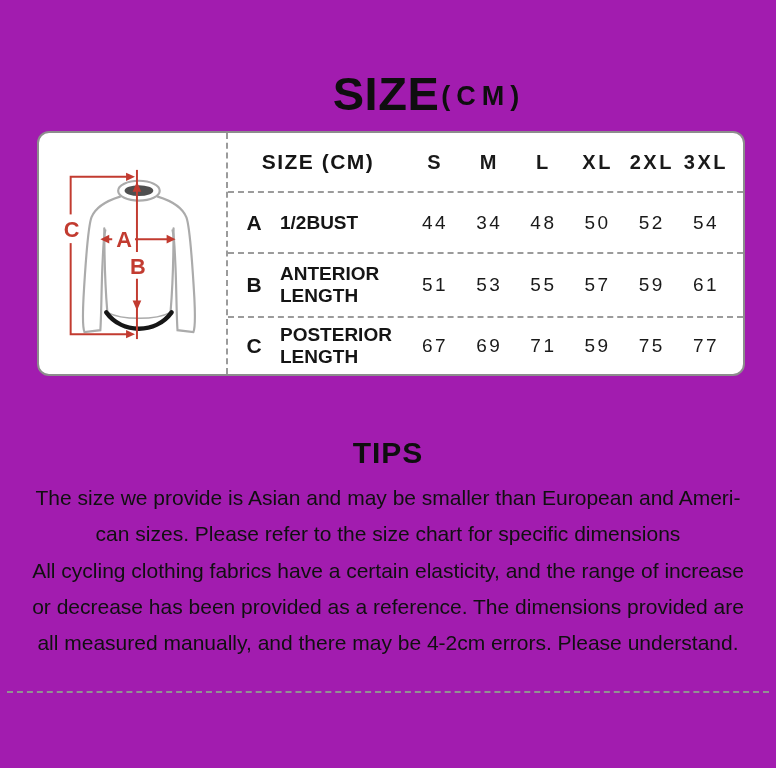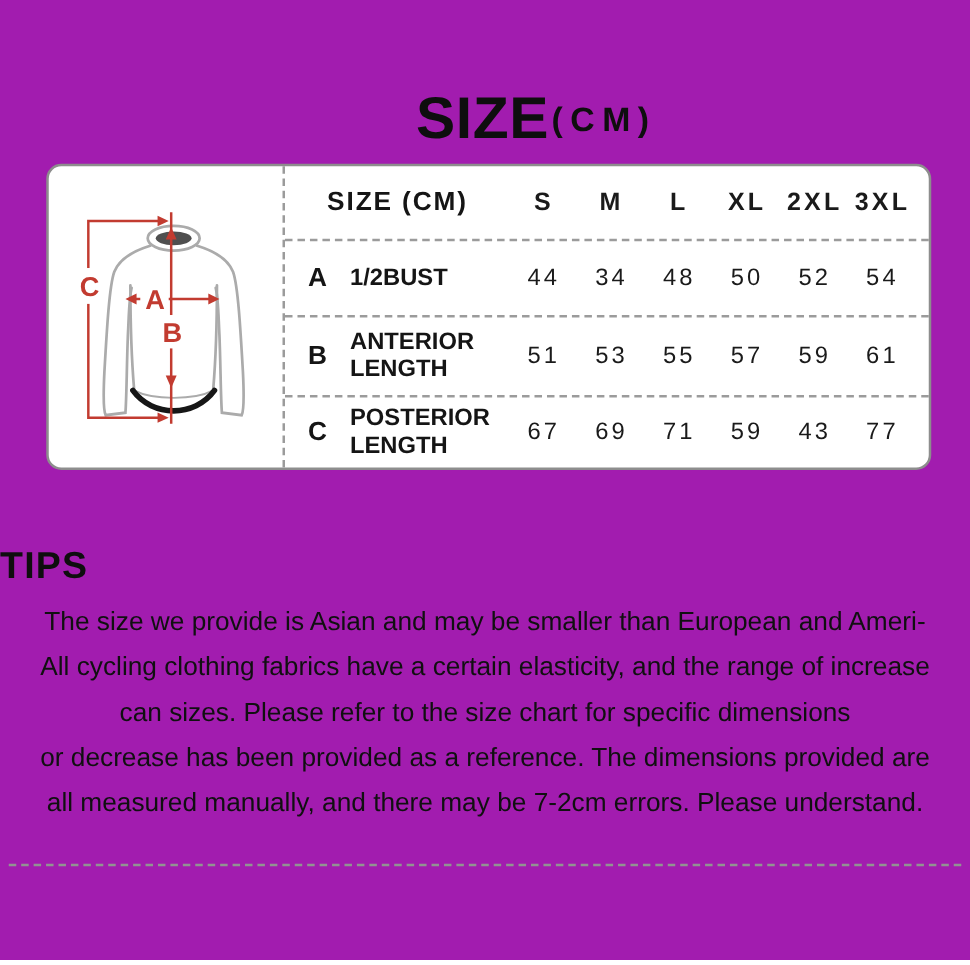--- a/index.html
+++ b/index.html
@@ -29,21 +29,21 @@
   .t-row-b { height:64px; border-bottom:2px dashed #9b9b9b; }
   .t-row-c { flex:1; }
 
   .head-label  { width:180px; text-align:center; font-size:21px; font-weight:600; letter-spacing:1.5px; color:#151515; }
   .letter-cell { width:52px; text-align:center; font-size:21px; font-weight:700; color:#151515; }
   .row-label   { width:128px; font-size:19px; font-weight:600; line-height:1.15; color:#151515; }
   .size-cell   { flex:1; text-align:center; font-size:19px; letter-spacing:2.5px; color:#1a1a1a; }
   .head-size   { font-size:20px; font-weight:600; letter-spacing:2.5px; }
 
   
-  .tips-heading { position:absolute; top:436px; left:0; width:100%; font-size:30px; font-weight:800; letter-spacing:1px; color:#0e0e0e; }
+  .tips-heading { position:absolute; top:436px; left:0; width:100%; text-align:center; font-size:30px; font-weight:800; letter-spacing:1px; color:#0e0e0e; }
   .tips-text { position:absolute; top:480px; left:30px; right:30px; text-align:center; }
   .tips-line { font-size:21px; font-weight:500; line-height:36.3px; color:#101010; white-space:nowrap;text-align:center; }
 
   
   .bottom-dashes { position:absolute; top:691px; left:7px; right:7px; border-top:2px dashed #929292; }
 </style>
 </head>
 <body>
 
 <div class="canvas">
@@ -125,32 +125,32 @@
         <div class="size-cell">61</div>
       </div>
 
       <div class="t-row t-row-c">
         <div class="letter-cell">C</div>
         <div class="row-label">POSTERIOR LENGTH</div>
         <div class="size-cell">67</div>
         <div class="size-cell">69</div>
         <div class="size-cell">71</div>
         <div class="size-cell">59</div>
-        <div class="size-cell">43</div>
+        <div class="size-cell">75</div>
         <div class="size-cell">77</div>
       </div>
 
     </div>
   </div>
 
   <div class="tips-heading">TIPS</div>
 
   <div class="tips-text">
     <div class="tips-line">The size we provide is Asian and may be smaller than European and Ameri-</div>
+    <div class="tips-line">can sizes. Please refer to the size chart for specific dimensions</div>
     <div class="tips-line">All cycling clothing fabrics have a certain elasticity, and the range of increase</div>
-    <div class="tips-line">can sizes. Please refer to the size chart for specific dimensions</div>
     <div class="tips-line">or decrease has been provided as a reference. The dimensions provided are</div>
-    <div class="tips-line">all measured manually, and there may be 7-2cm errors. Please understand.</div>
+    <div class="tips-line">all measured manually, and there may be 4-2cm errors. Please understand.</div>
   </div>
 
   <div class="bottom-dashes"></div>
 
 </div>
 
 </body></html>

